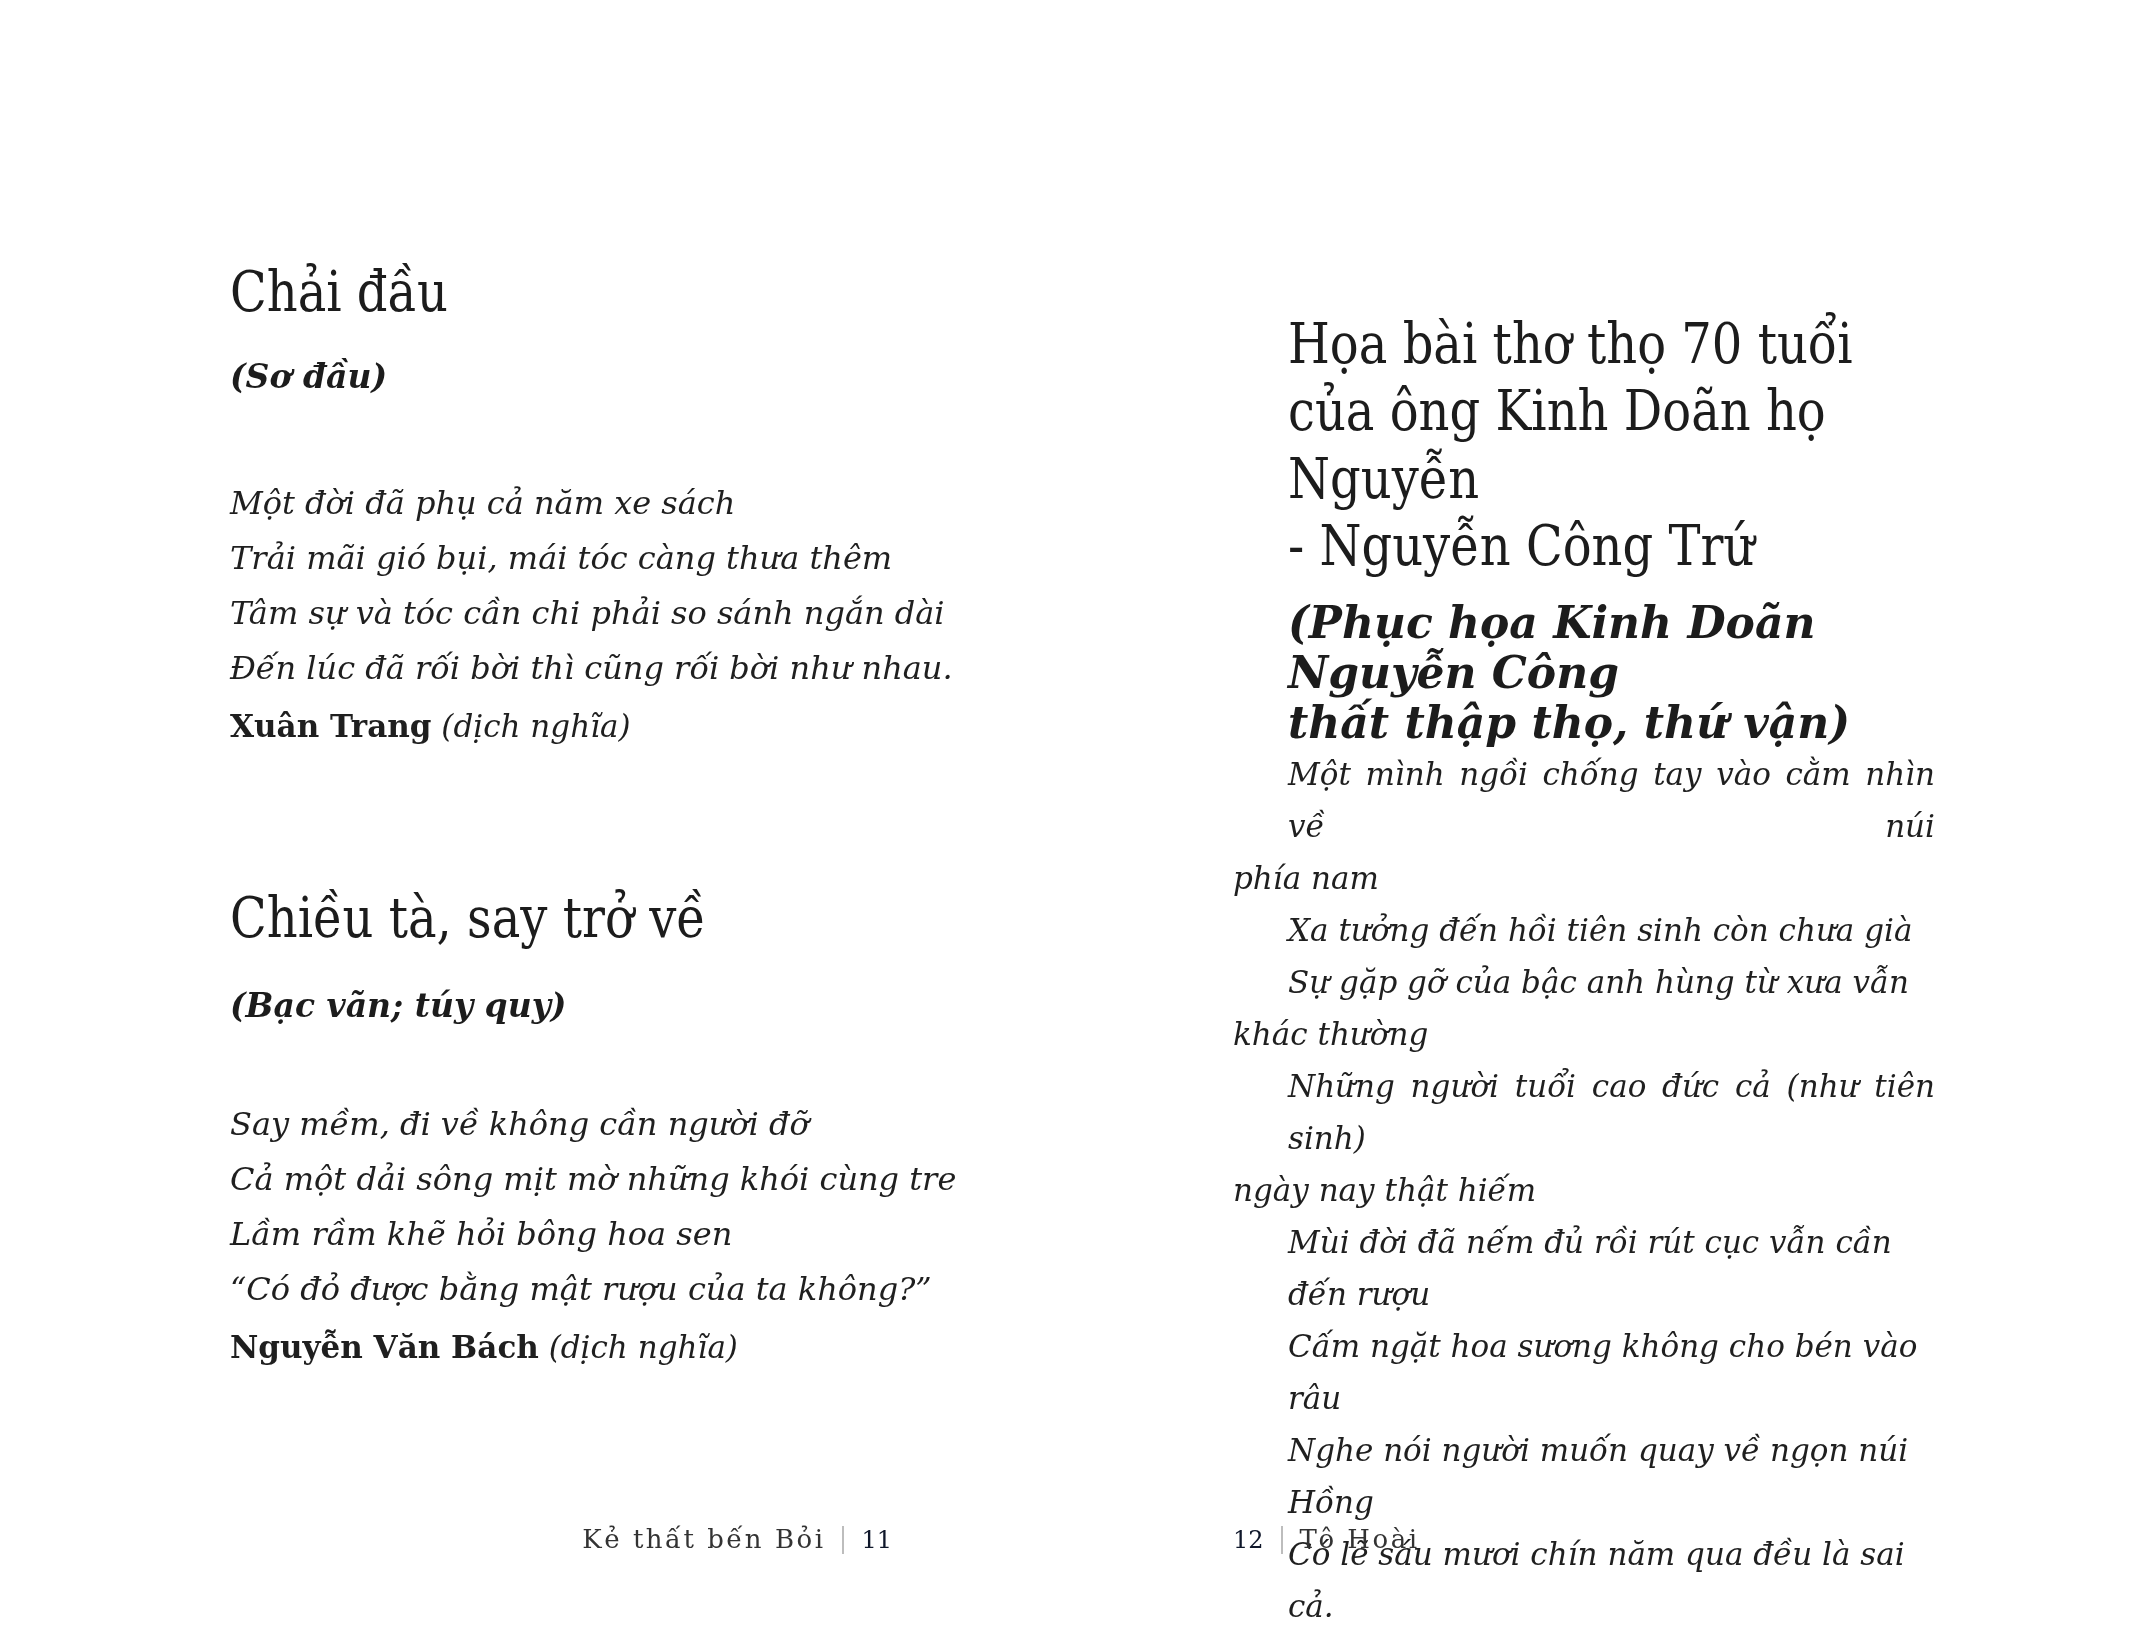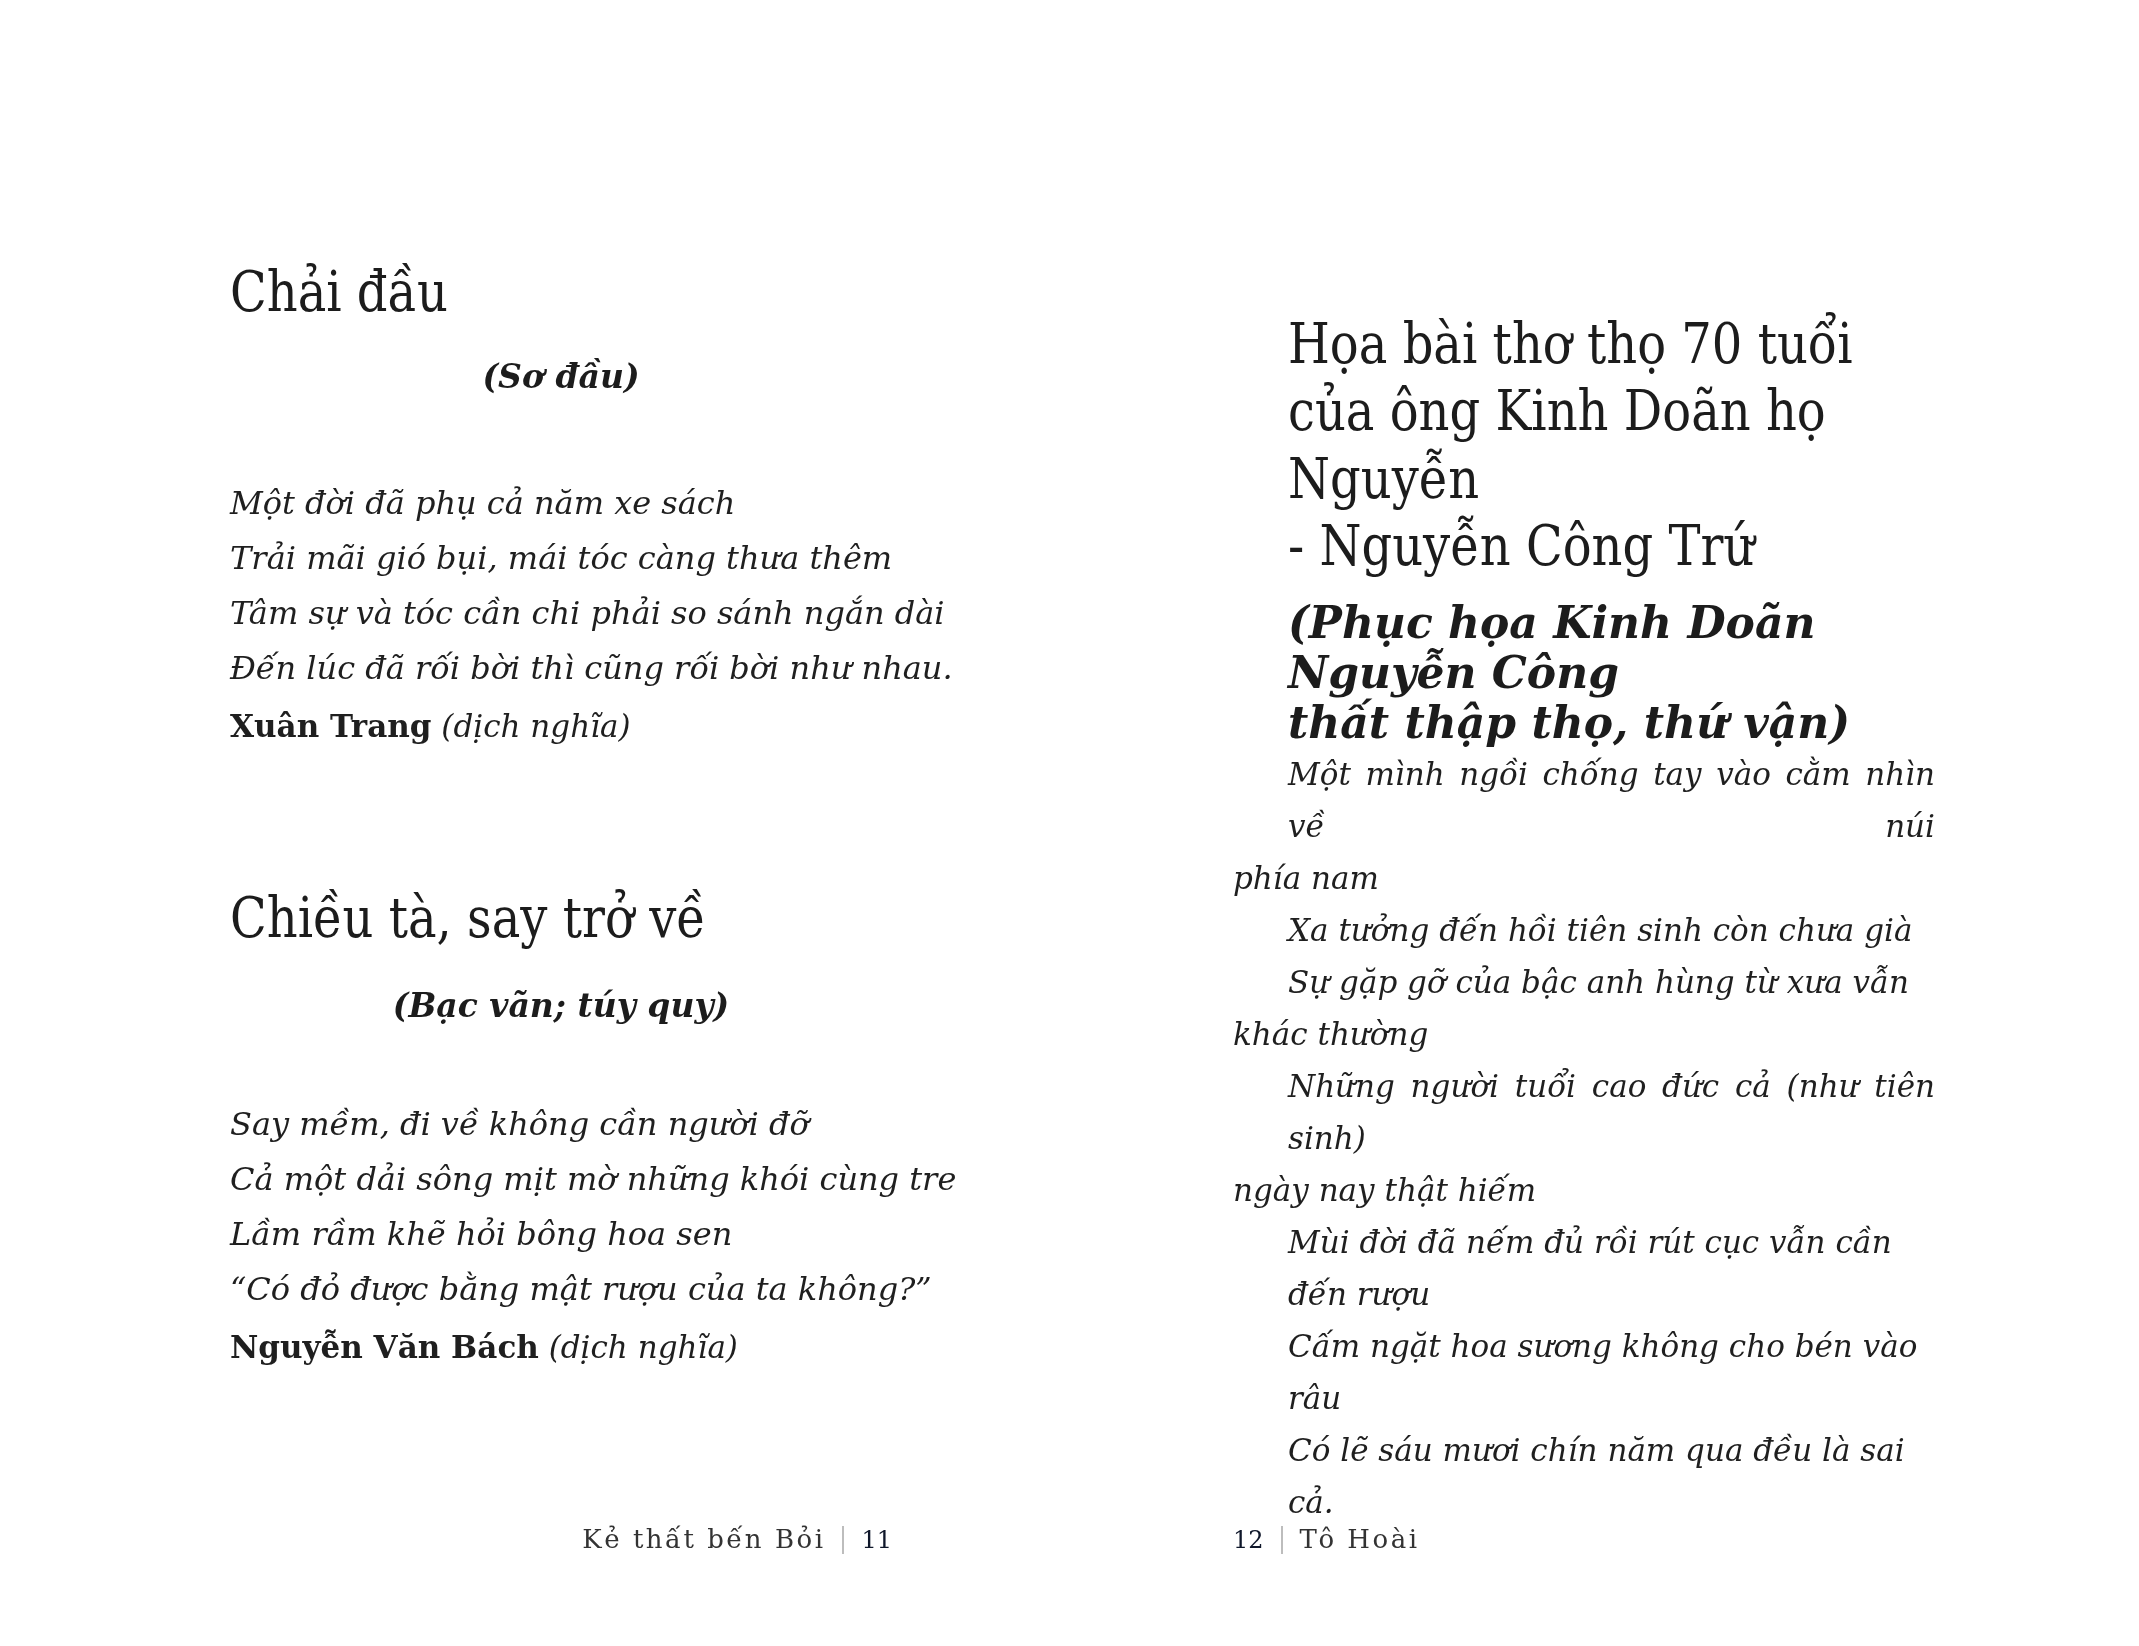--- a/index.html
+++ b/index.html
@@ -40,21 +40,21 @@
   .page-right .indent{padding-left:55px;}
   .page-right .justify{text-align:justify;text-align-last:justify;}
 
   
   .attribution{margin:0;font-size:31px;line-height:40px;}
   .translator{font-weight:bold;font-style:normal;}
   .translator-note{font-style:italic;}
 
   
   .page-left .poem-title{margin-top:258px;}
-  .page-left .poem-subtitle{margin-top:40px;text-align:center;}
+  .page-left .poem-subtitle{margin-top:40px;}
   .page-left .stanza{margin-top:76px;}
   .page-left .attribution{margin-top:10px;padding-right:14px;}
   .page-left .poem + .poem .poem-title{margin-top:138px;}
   .page-left .poem + .poem .poem-subtitle{margin-top:43px;}
   .page-left .poem + .poem .stanza{margin-top:68px;}
 
   
   .page-right .poem-title{margin-top:310px;padding-left:55px;line-height:57px;}
   .page-right .poem-subtitle{margin-top:60px;padding-left:55px;font-size:44px;line-height:50px;}
   .page-right .stanza{}
@@ -124,20 +124,21 @@
     <div class="stanza">
       <p class="line indent justify">Một mình ngồi chống tay vào cằm nhìn về núi</p>
       <p class="line">phía nam</p>
       <p class="line indent">Xa tưởng đến hồi tiên sinh còn chưa già</p>
       <p class="line indent">Sự gặp gỡ của bậc anh hùng từ xưa vẫn</p>
       <p class="line">khác thường</p>
       <p class="line indent justify">Những người tuổi cao đức cả (như tiên sinh)</p>
       <p class="line">ngày nay thật hiếm</p>
       <p class="line indent">Mùi đời đã nếm đủ rồi rút cục vẫn cần đến rượu</p>
       <p class="line indent">Cấm ngặt hoa sương không cho bén vào râu</p>
+      <p class="line indent">Nghe nói người muốn quay về ngọn núi Hồng</p>
       <p class="line indent">Có lẽ sáu mươi chín năm qua đều là sai cả.</p>
     </div>
 
   </article>
 
 </section>
 
 <div class="footer footer-left">
   <span class="footer-book-title">Kẻ thất bến Bỏi</span><span class="footer-divider"></span><span class="footer-pagenum">11</span>
 </div>

